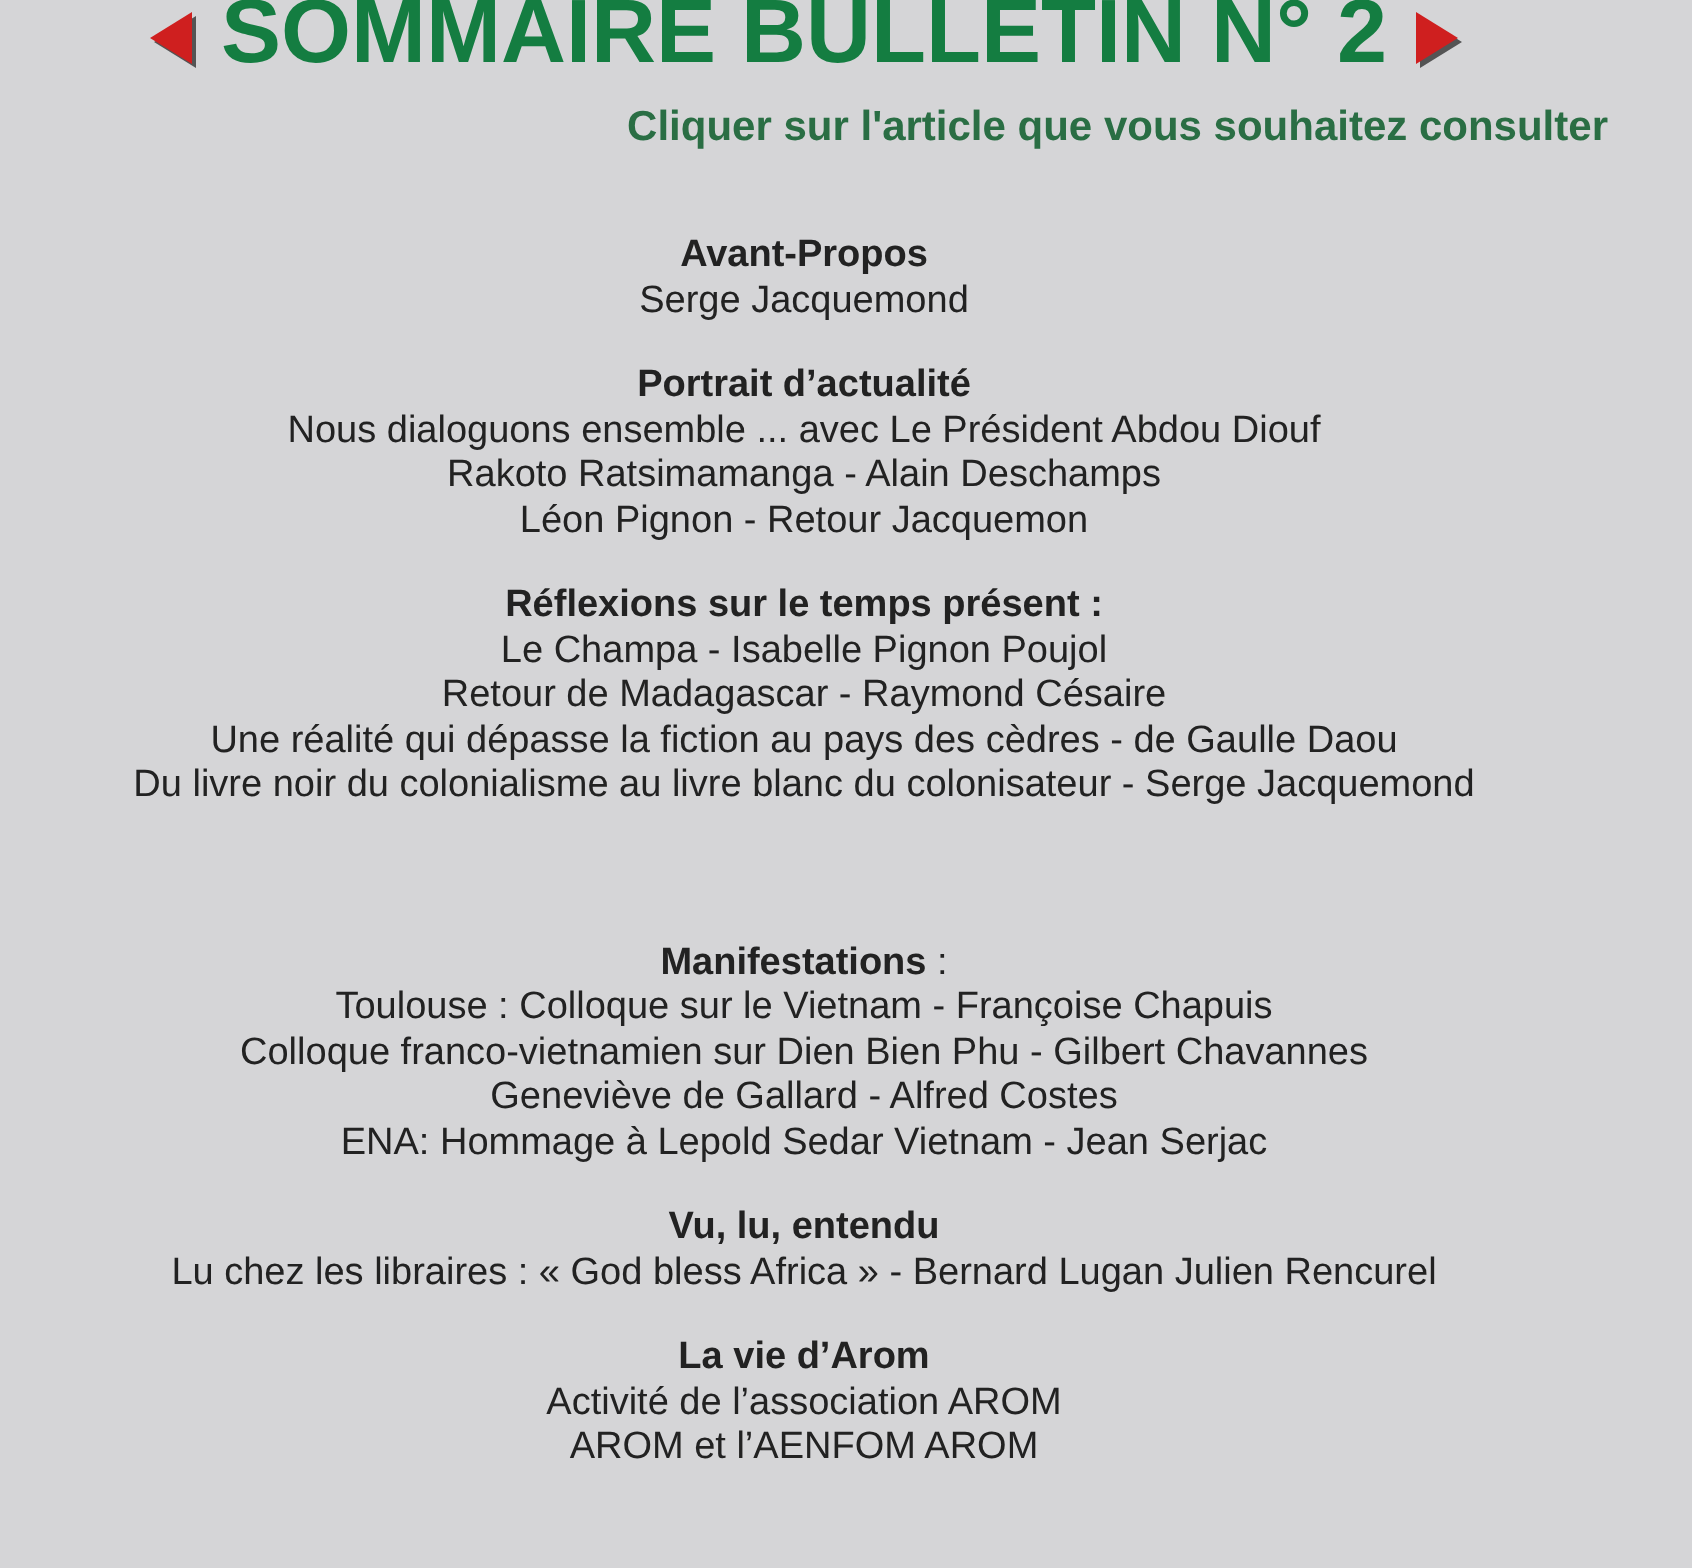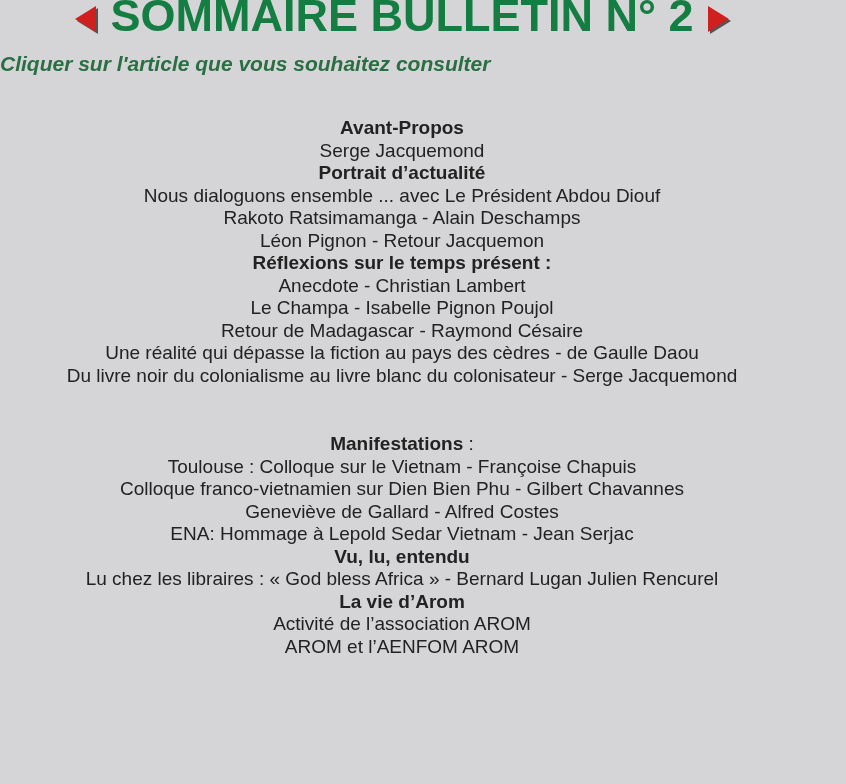--- a/index.html
+++ b/index.html
@@ -46,40 +46,39 @@
     margin-top: 6px;
   }
   .arrow-right {
     border-top: 13px solid transparent;
     border-bottom: 13px solid transparent;
     border-left: 21px solid #cf1f1f;
     margin-top: 6px;
   }
   .subtitle {
     margin-top: 14px;
-    text-align: left;
+    text-align: right;
     color: #2a6e44;
     font-size: 21px;
     font-weight: bold;
-    font-style: italic;
   }
   
   .toc {
     margin-top: 41px;
     text-align: center;
   }
   .toc-line {
     font-size: 19px;
     line-height: 22.5px;
     color: #222222;
     white-space: nowrap;
     text-align: center;
     cursor: pointer;
   }
-  .toc-line.b { font-weight: bold; }
+  .toc-line.b { font-weight: bold; margin-top: 20px; }
   .toc-line .reg { font-weight: normal; }
   .section-gap { height: 46px; }
 </style>
 </head>
 <body>
 
 <div class="page">
 
   <div class="header-row">
     <span class="arrow arrow-left"></span>
@@ -90,21 +89,20 @@
   <div class="subtitle">Cliquer sur l'article que vous souhaitez consulter</div>
 
   <div class="toc">
     <div class="toc-line b">Avant-Propos</div>
     <div class="toc-line">Serge Jacquemond</div>
     <div class="toc-line b">Portrait d’actualité</div>
     <div class="toc-line">Nous dialoguons ensemble ... avec Le Président Abdou Diouf</div>
     <div class="toc-line">Rakoto Ratsimamanga - Alain Deschamps</div>
     <div class="toc-line">Léon Pignon - Retour Jacquemon</div>
     <div class="toc-line b">Réflexions sur le temps présent :</div>
-    <div class="toc-line">Anecdote - Christian Lambert</div>
     <div class="toc-line">Le Champa - Isabelle Pignon Poujol</div>
     <div class="toc-line">Retour de Madagascar - Raymond Césaire</div>
     <div class="toc-line">Une réalité qui dépasse la fiction au pays des cèdres - de Gaulle Daou</div>
     <div class="toc-line">Du livre noir du colonialisme au livre blanc du colonisateur - Serge Jacquemond</div>
 
     <div class="section-gap"></div>
 
     <div class="toc-line b"><span>Manifestations</span><span class="reg"> :</span></div>
     <div class="toc-line">Toulouse : Colloque sur le Vietnam - Françoise Chapuis</div>
     <div class="toc-line">Colloque franco-vietnamien sur Dien Bien Phu - Gilbert Chavannes</div>

